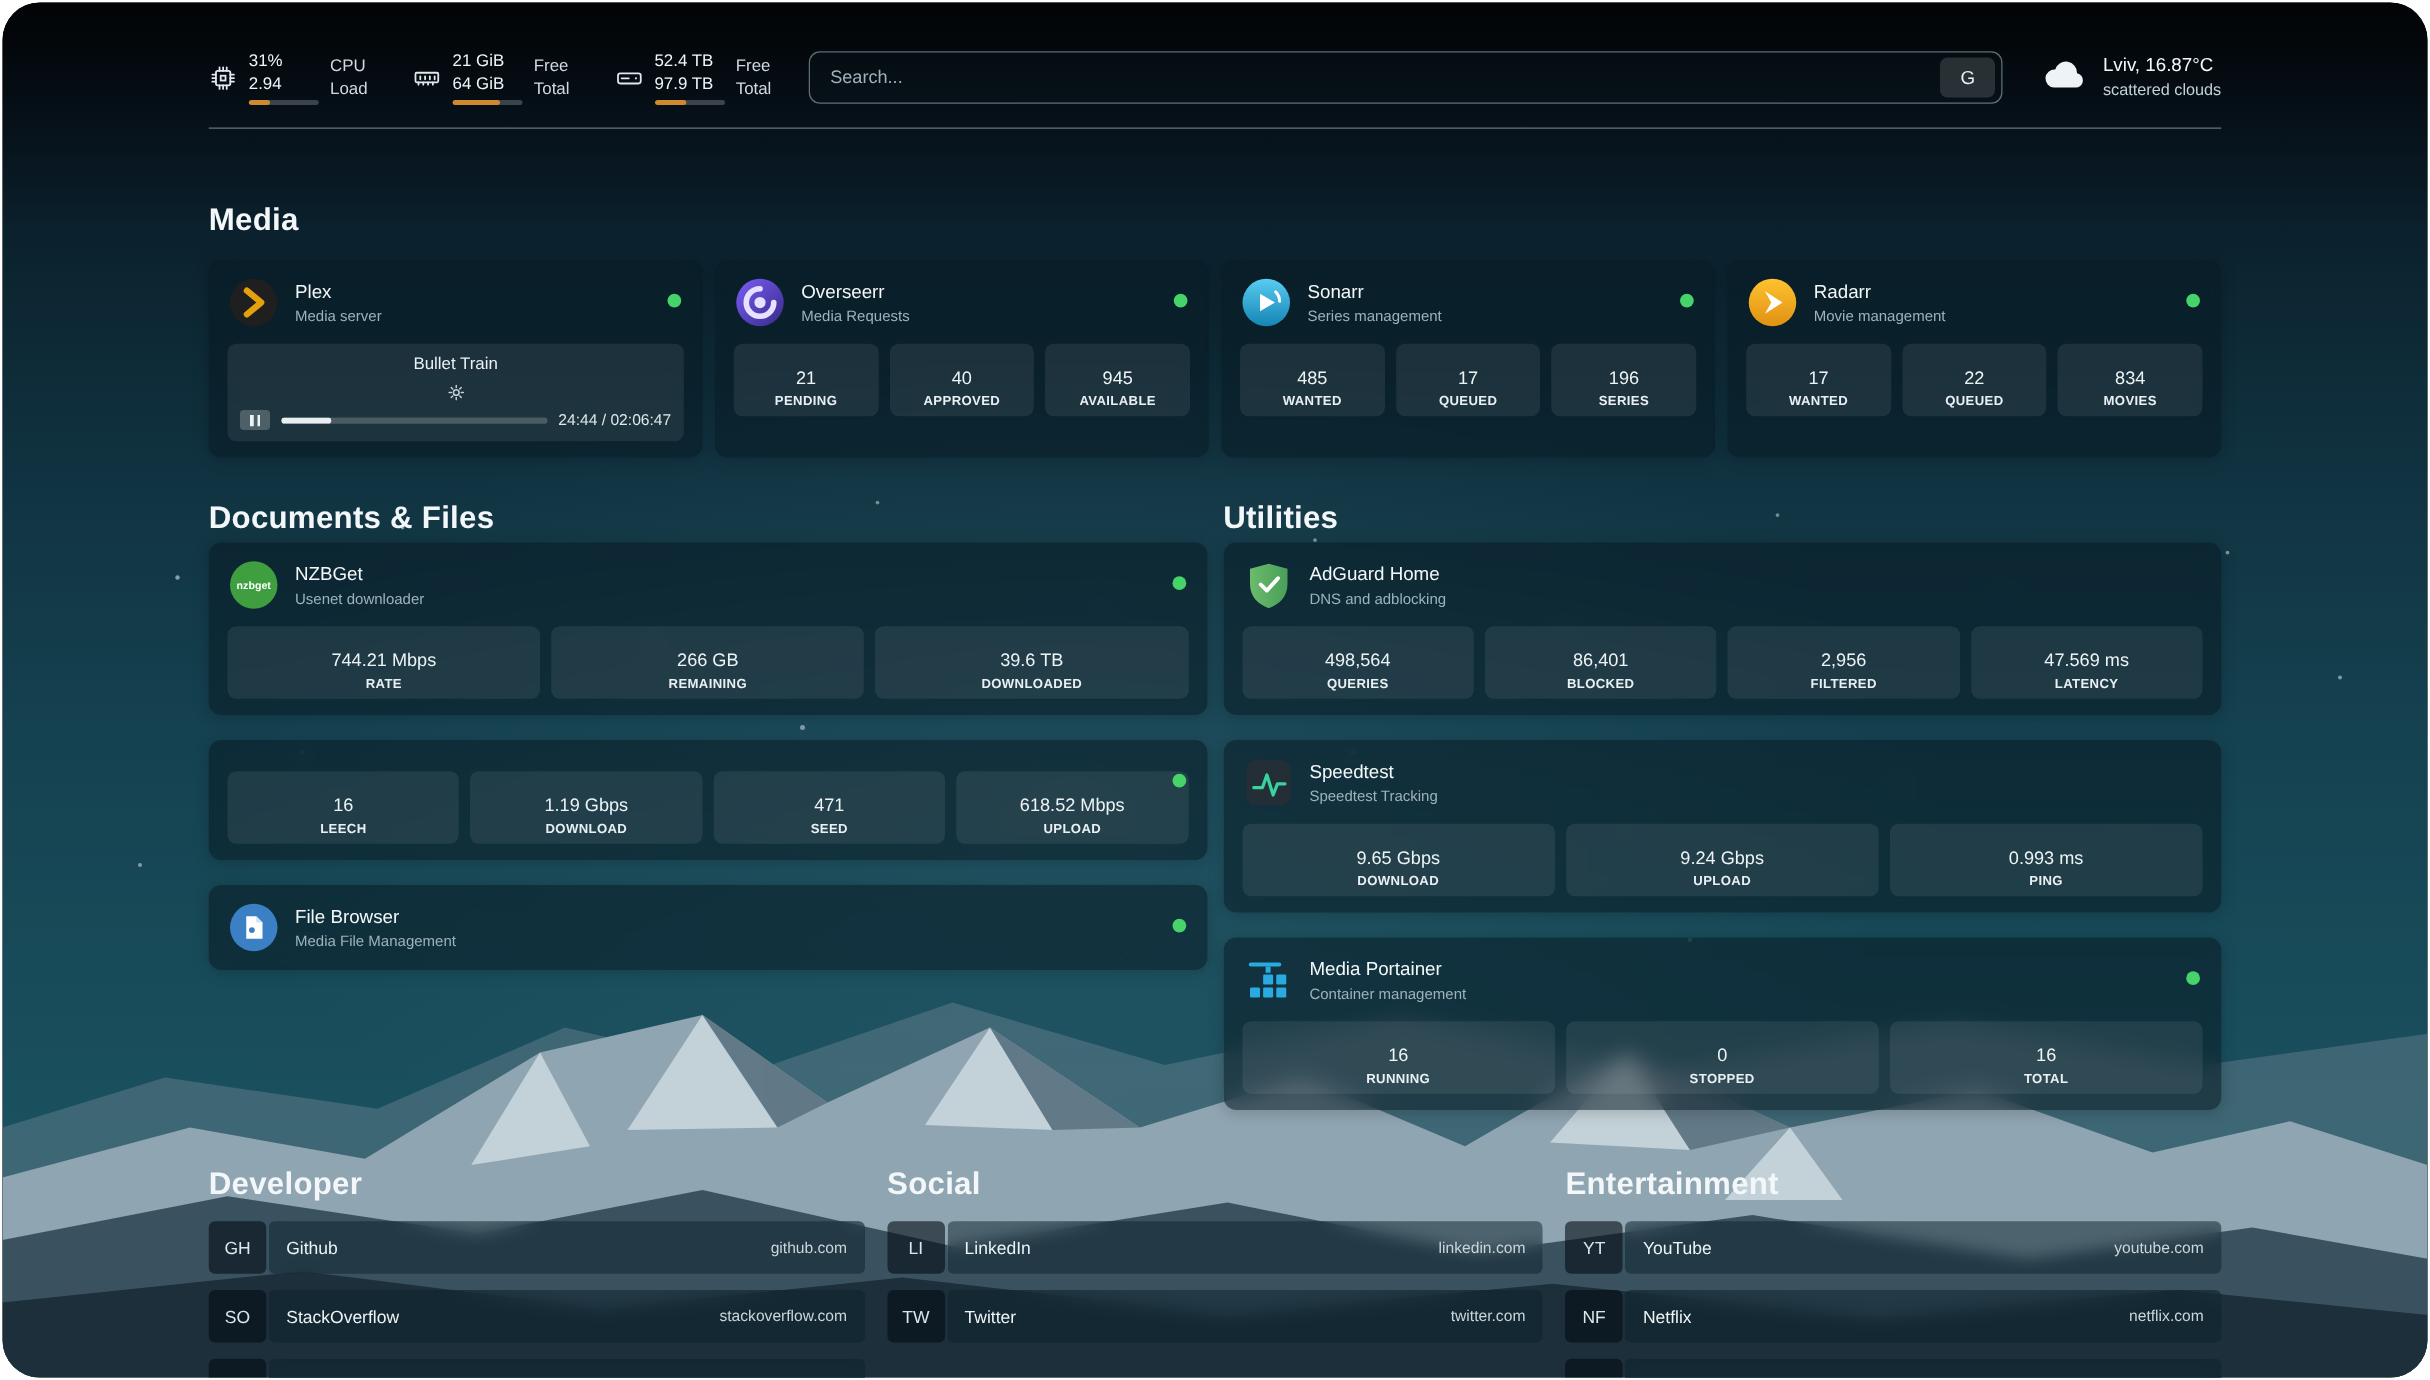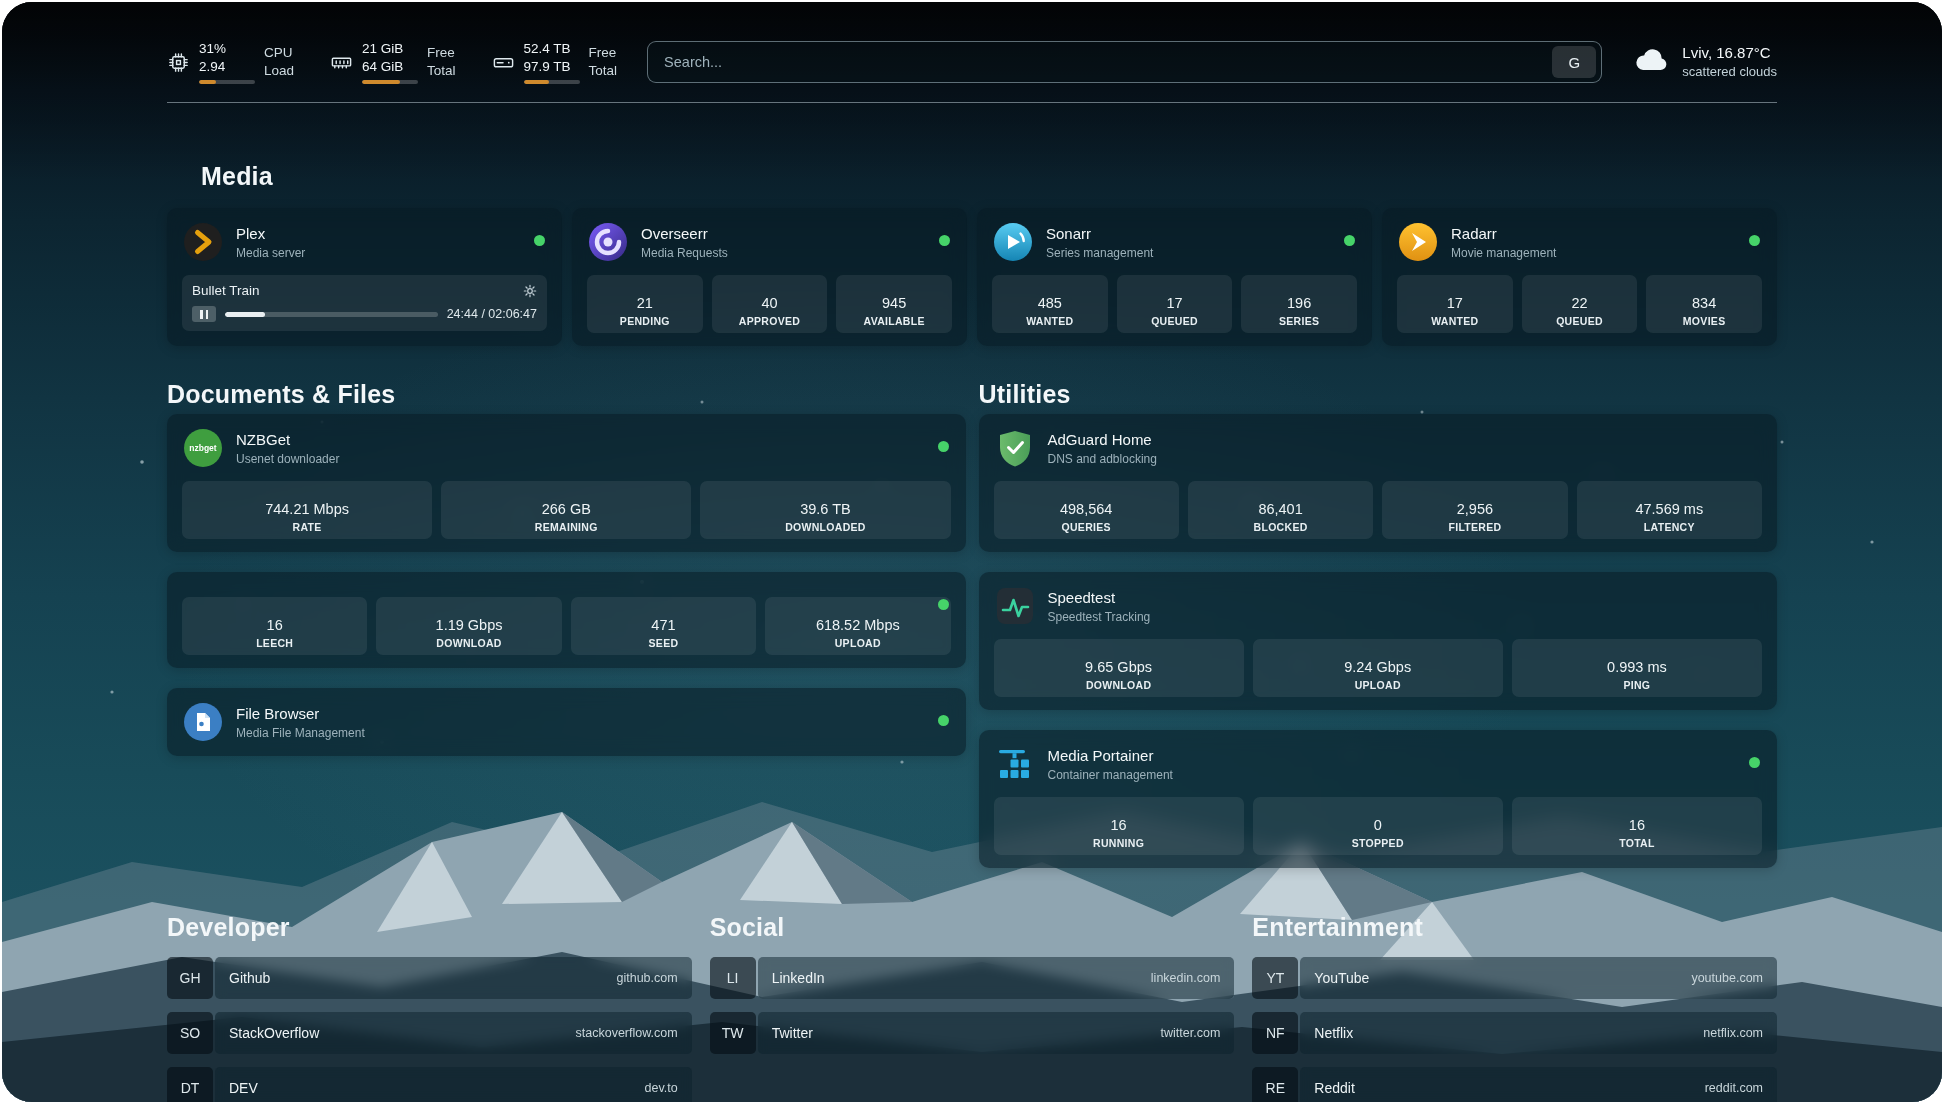--- a/index.html
+++ b/index.html
@@ -44,41 +44,41 @@
 
   .weather { flex:none; display:flex; align-items:center; gap:12px;justify-content:center; }
   .weather-text { display:flex; flex-direction:column; line-height:19px; }
   .weather-main { font-size:15px; color:#f4f8fa; }
   .weather-sub  { font-size:13px; color:#c2d1d8; }
 
   .topbar-divider { margin-top:14px; height:1px; background:rgba(200,216,223,.5); }
 
   
   .section-title { font-size:25px; font-weight:600; color:#f3f7f9; letter-spacing:.2px; line-height:30px; }
-  .mt-media { margin-top:58px;margin-left:34px; }
+  .mt-media { margin-top:58px; }
   .media-grid { display:grid; grid-template-columns:repeat(4,1fr); gap:10px; margin-top:17px; }
 
   .card { position:relative; background:rgba(7,26,35,.55); border-radius:10px; padding:13px 15px;
           backdrop-filter:blur(9px); box-shadow:0 2px 12px rgba(0,0,0,.18); cursor:pointer; }
   .card-head { display:flex; align-items:center; gap:12px; }
   .icon40 { width:42px; height:42px; flex:none; display:flex; align-items:center; justify-content:center; }
   .card-name { font-size:15px; font-weight:400; color:#f4f8f9; line-height:20px; }
   .card-desc { font-size:12px; color:#9db2bb; margin-top:2px; line-height:15px; }
   .status-dot { position:absolute; top:27px; right:17px; width:11px; height:11px; border-radius:50%; background:#46d369; }
 
   .stats { display:grid; gap:9px; margin-top:12px; }
   .cols3 { grid-template-columns:repeat(3,1fr); }
   .cols4 { grid-template-columns:repeat(4,1fr); }
   .stat { background:rgba(255,255,255,.08); border-radius:7px; text-align:center; padding:19px 4px 6px; }
   .stat-value { font-size:14.5px; color:#eef4f6; line-height:18px; }
   .stat-label { font-size:10.5px; font-weight:700; color:#e9f0f3; margin-top:3px; letter-spacing:.3px; line-height:12px; }
 
   
   .player { background:rgba(255,255,255,.08); border-radius:7px; padding:7px 10px 9px; margin-top:12px; }
-  .player-top { display:flex; align-items:center; gap:8px; }
+  .player-top { display:flex; align-items:center; gap:8px;flex-direction:column; }
   .player-track { flex:1; font-size:13.5px; color:#eaf1f4; line-height:17px; }
   .gear-btn { flex:none; display:flex; cursor:pointer; }
   .player-bottom { display:flex; align-items:center; gap:9px; margin-top:7px; }
   .pause-chip { flex:none; width:24px; height:16px; border-radius:3px; background:rgba(255,255,255,.22);
                 display:flex; align-items:center; justify-content:center; gap:3px; }
   .pause-chip i { display:block; width:2.5px; height:9px; background:#eef3f5; }
   .progress-track { flex:1; height:5px; border-radius:3px; background:rgba(255,255,255,.2); overflow:hidden; }
   .progress-fill { height:100%; background:#e9eef1; border-radius:3px; }
   .player-time { flex:none; font-size:12.5px; color:#dfe8ec; white-space:nowrap; }
 

